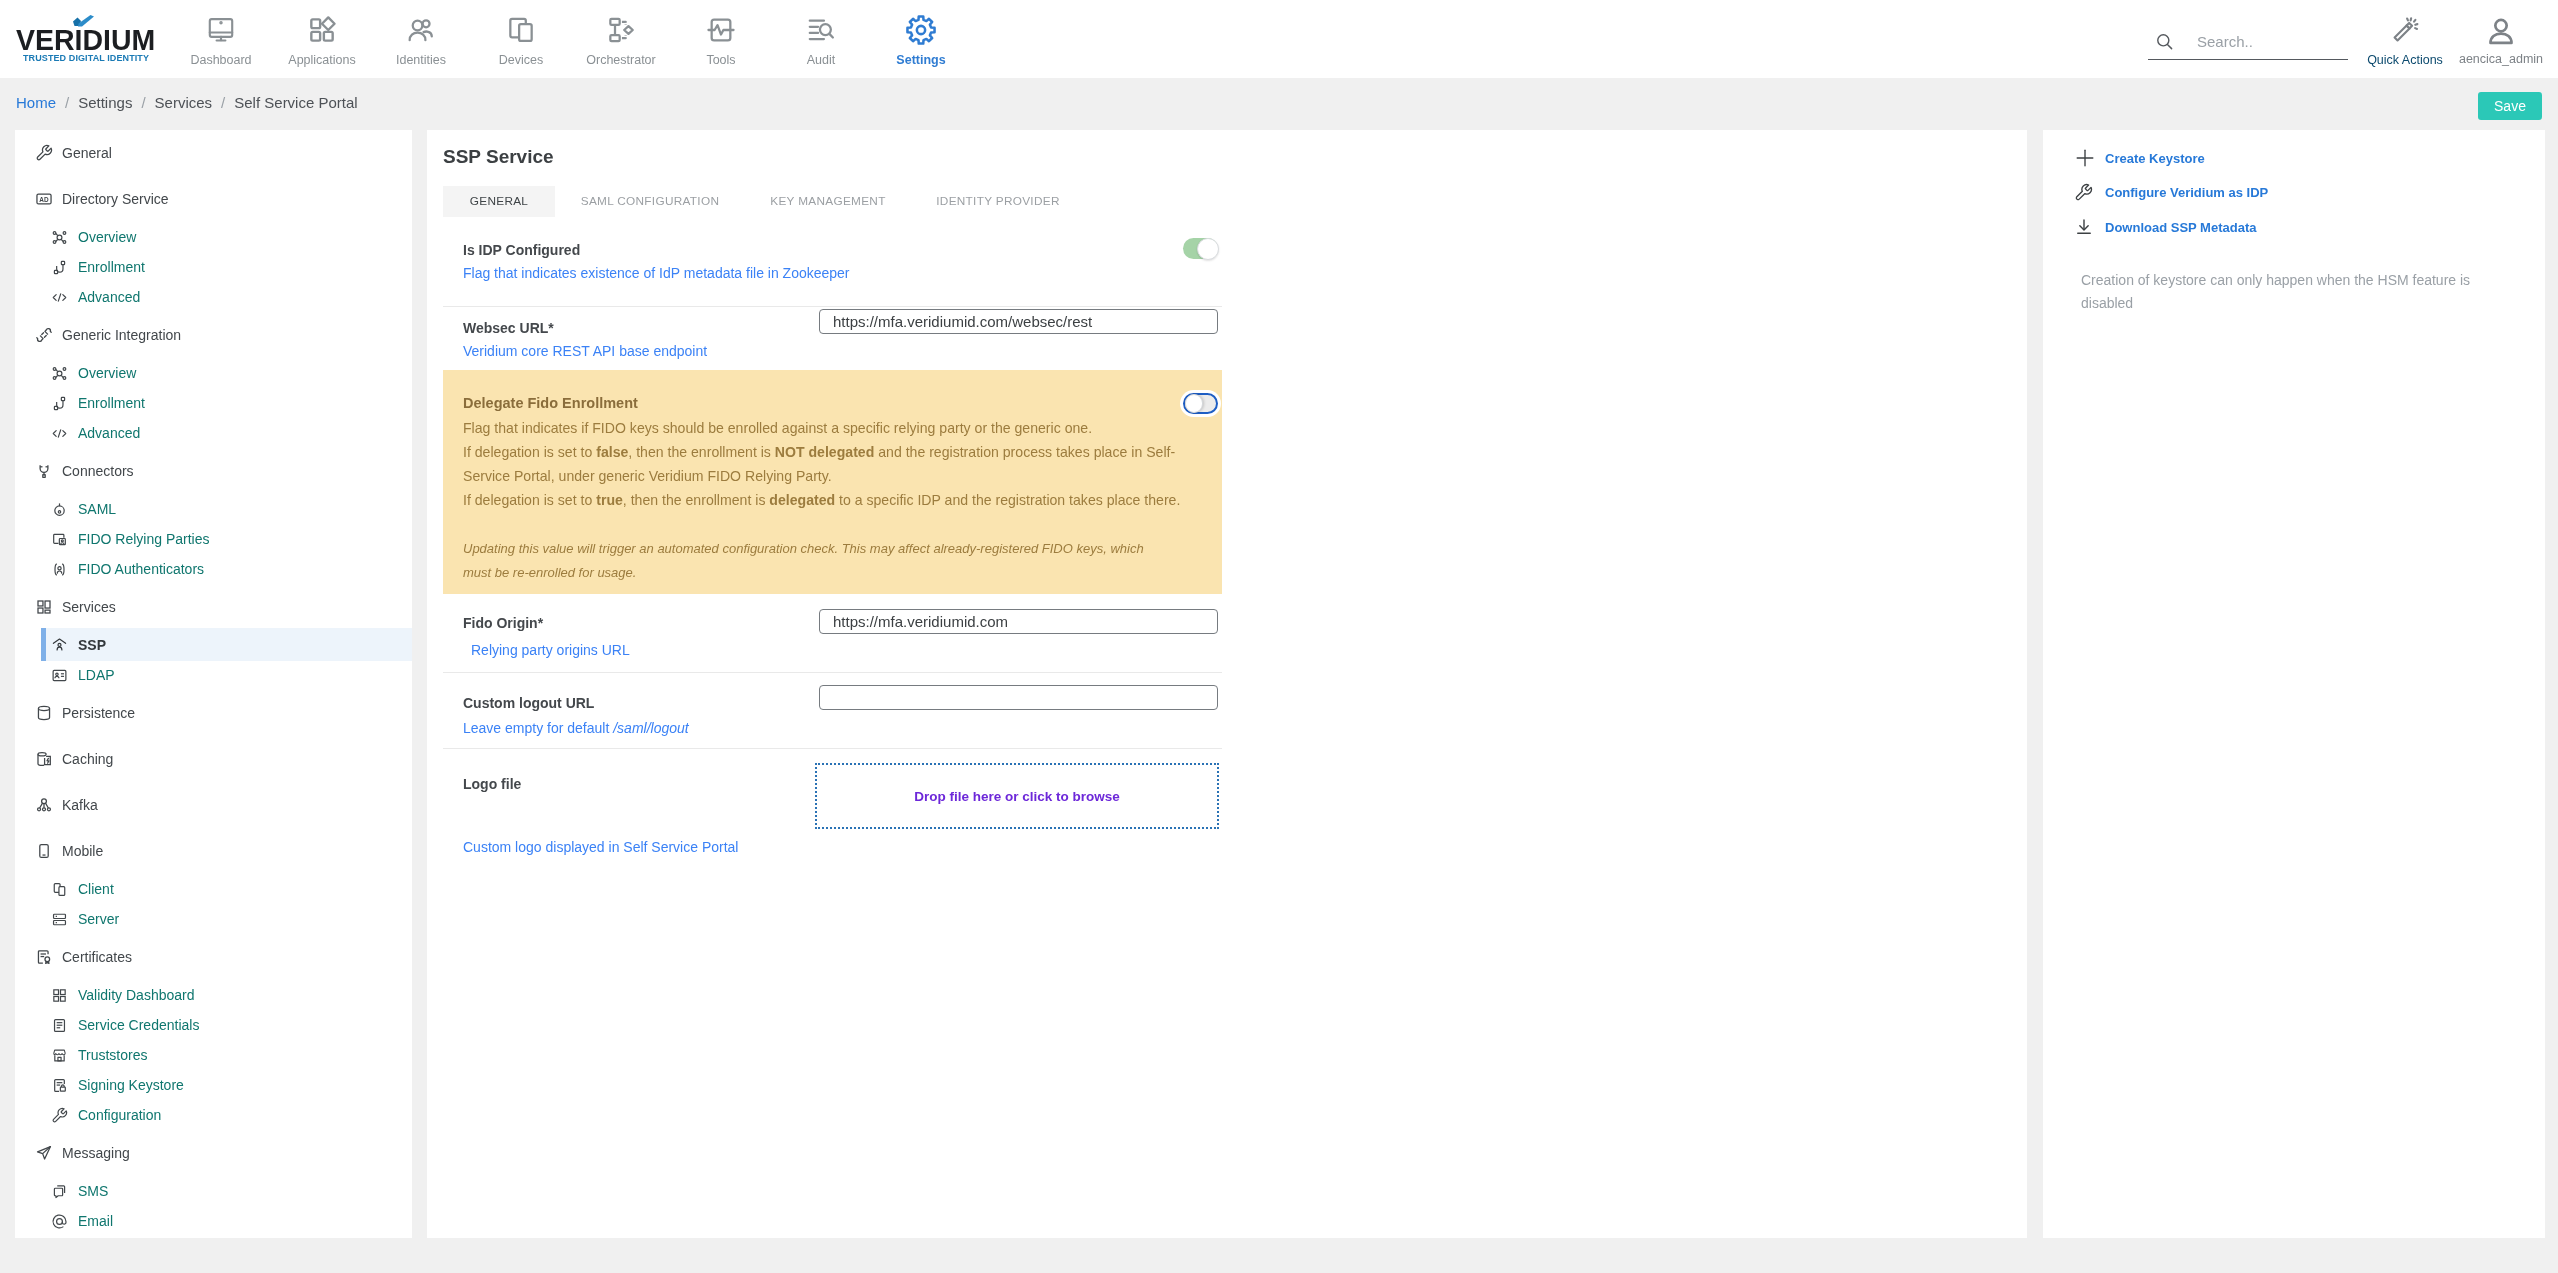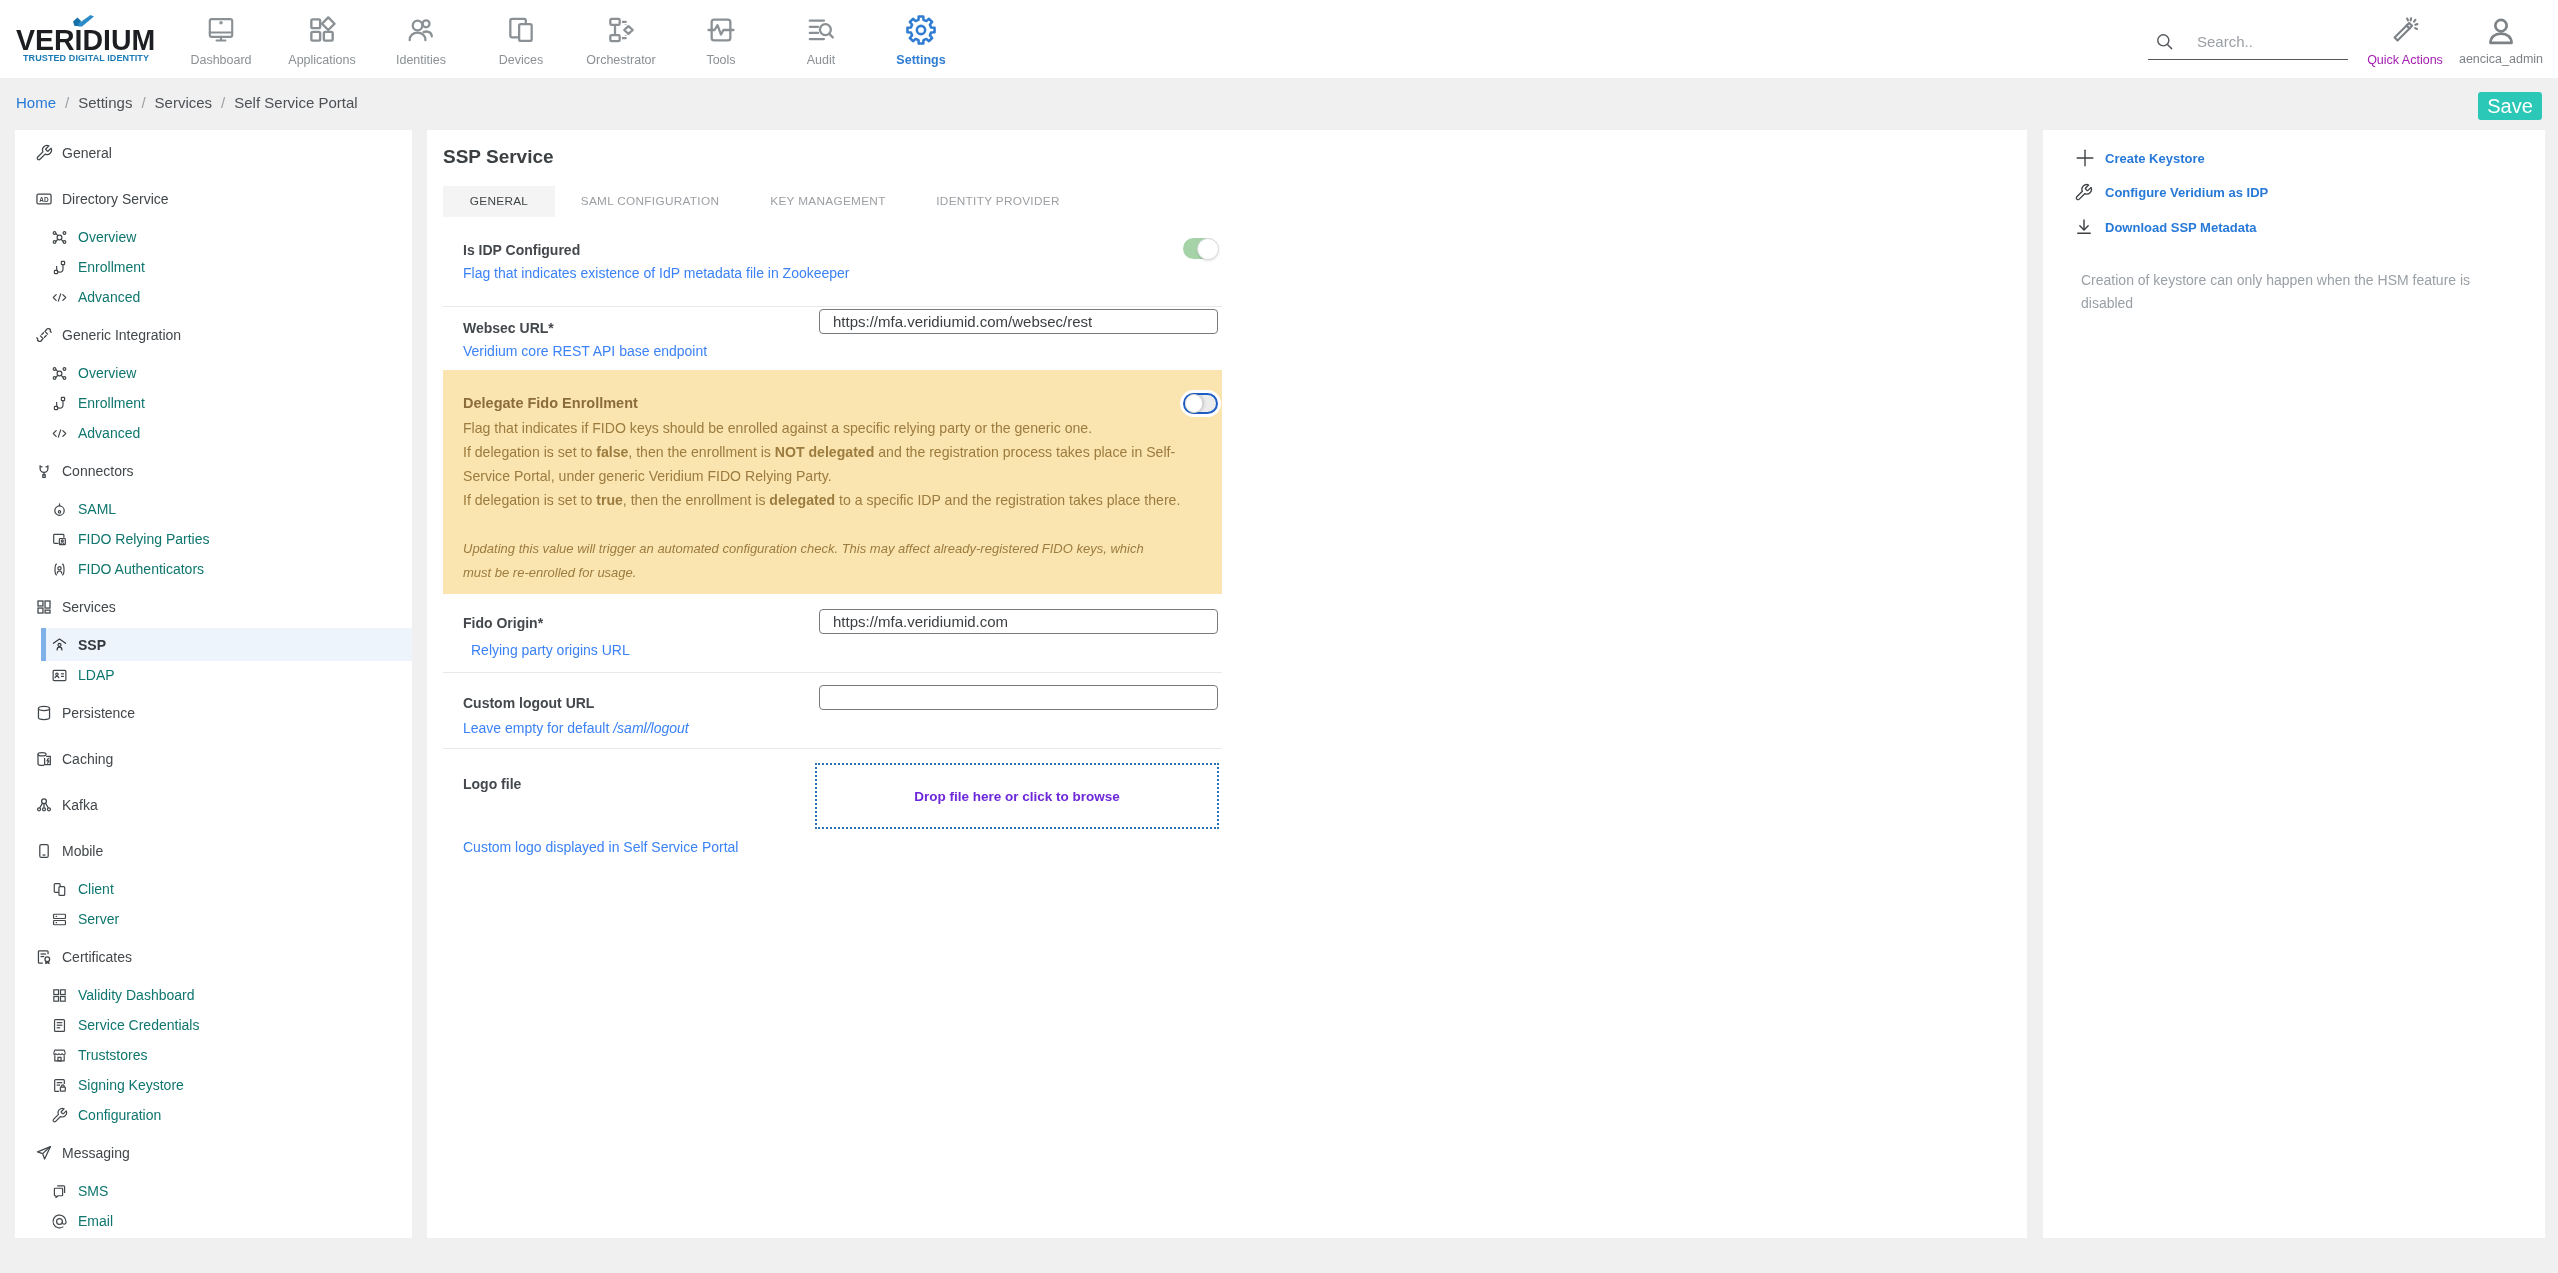--- a/index.html
+++ b/index.html
@@ -10,21 +10,21 @@
   #topbar { position:absolute; left:0; top:0; width:2558px; height:78px; background:#fff; }
   .navitem { position:absolute; top:0; width:110px; height:78px; text-align:center; }
   .navitem svg { margin:14px auto 0 auto; }
   .navlbl { font-size:12.5px; color:#8a9094; margin-top:7px; }
   .navitem.active .navlbl { color:#2f7cd2; font-weight:bold; }
   
   #crumbbar { position:absolute; left:0; top:78px; width:2558px; height:52px; background:#f0f0f0; }
   #crumbs { position:absolute; left:16px; top:94px; font-size:15px; color:#4d5156; }
   #crumbs a { color:#2779d8; text-decoration:none; }
   #crumbs .sep { color:#9aa0a6; padding:0 9px; }
-  #savebtn { position:absolute; left:2478px; top:92px; width:64px; height:28px; background:#2bc8b7; color:#fff; font-size:20px; text-align:center; line-height:28px; border-radius:3px; }
+  #savebtn { position:absolute; left:2478px; top:92px; width:64px; height:28px; background:#2bc8b7; color:#fff; font-size:14px; text-align:center; line-height:28px; border-radius:3px; }
   
   #sidebar { position:absolute; left:15px; top:130px; width:397px; height:1108px; background:#fff; display:flex; flex-direction:column; }
   #mainp   { position:absolute; left:427px; top:130px; width:1600px; height:1108px; background:#fff; }
   #rightp  { position:absolute; left:2043px; top:130px; width:502px; height:1108px; background:#fff; }
   
   .m1 { display:flex; align-items:center; height:30px; margin:8px 0; padding-left:20px; font-size:14px; color:#42474b; }
   .m1 svg { margin-right:9px; }
   .m2 { display:flex; align-items:center; height:30px; padding-left:36px; font-size:14px; color:#0f766e; }
   .m2 svg { margin-right:10px; }
   .m2.sel { margin-left:26px; padding-left:5px; background:#edf4fb; border-left:5px solid #7fb0e8; font-weight:bold; color:#33383c; height:33px; margin-top:-2px; margin-bottom:-1px; }
@@ -138,21 +138,21 @@
       <path d="M4.2 19.8 L13.2 10.8 L15.4 13 L6.4 22 Z" transform="translate(0,-2.2)"></path>
       <path d="M13.2 10.8 l1.9 -1.9 2.2 2.2 -1.9 1.9 Z" transform="translate(0,-2.2)"></path>
       <g stroke-linecap="round">
           <line x1="16.6" y1="3.2" x2="16.2" y2="4.8"></line>
           <line x1="19.8" y1="4.4" x2="18.8" y2="5.7"></line>
           <line x1="21.3" y1="7.6" x2="19.7" y2="8.1"></line>
           <line x1="21" y1="11.2" x2="19.6" y2="10.6"></line>
           <line x1="13.6" y1="3.4" x2="14.2" y2="4.8"></line>
         </g>
     </svg>
-    <div class="navlbl" style="color:#a21caf;">Quick Actions</div>
+    <div class="navlbl" style="color:#0c4a6e;">Quick Actions</div>
   </div>
   <div class="navitem" style="left:2446px;">
     <svg width="34" height="34" viewBox="0 0 24 24" fill="none" stroke="#7d8287" stroke-width="1.9">
       <circle cx="12" cy="8.2" r="4"></circle>
         <path d="M4.6 20.4 c0-4.2 3.2-6.6 7.4-6.6 s7.4 2.4 7.4 6.6 z" stroke-linejoin="round"></path>
     </svg>
     <div class="navlbl" style="color:#7d8287;margin-top:4px;">aencica_admin</div>
   </div>
 </div>
 <div id="crumbbar"></div>

